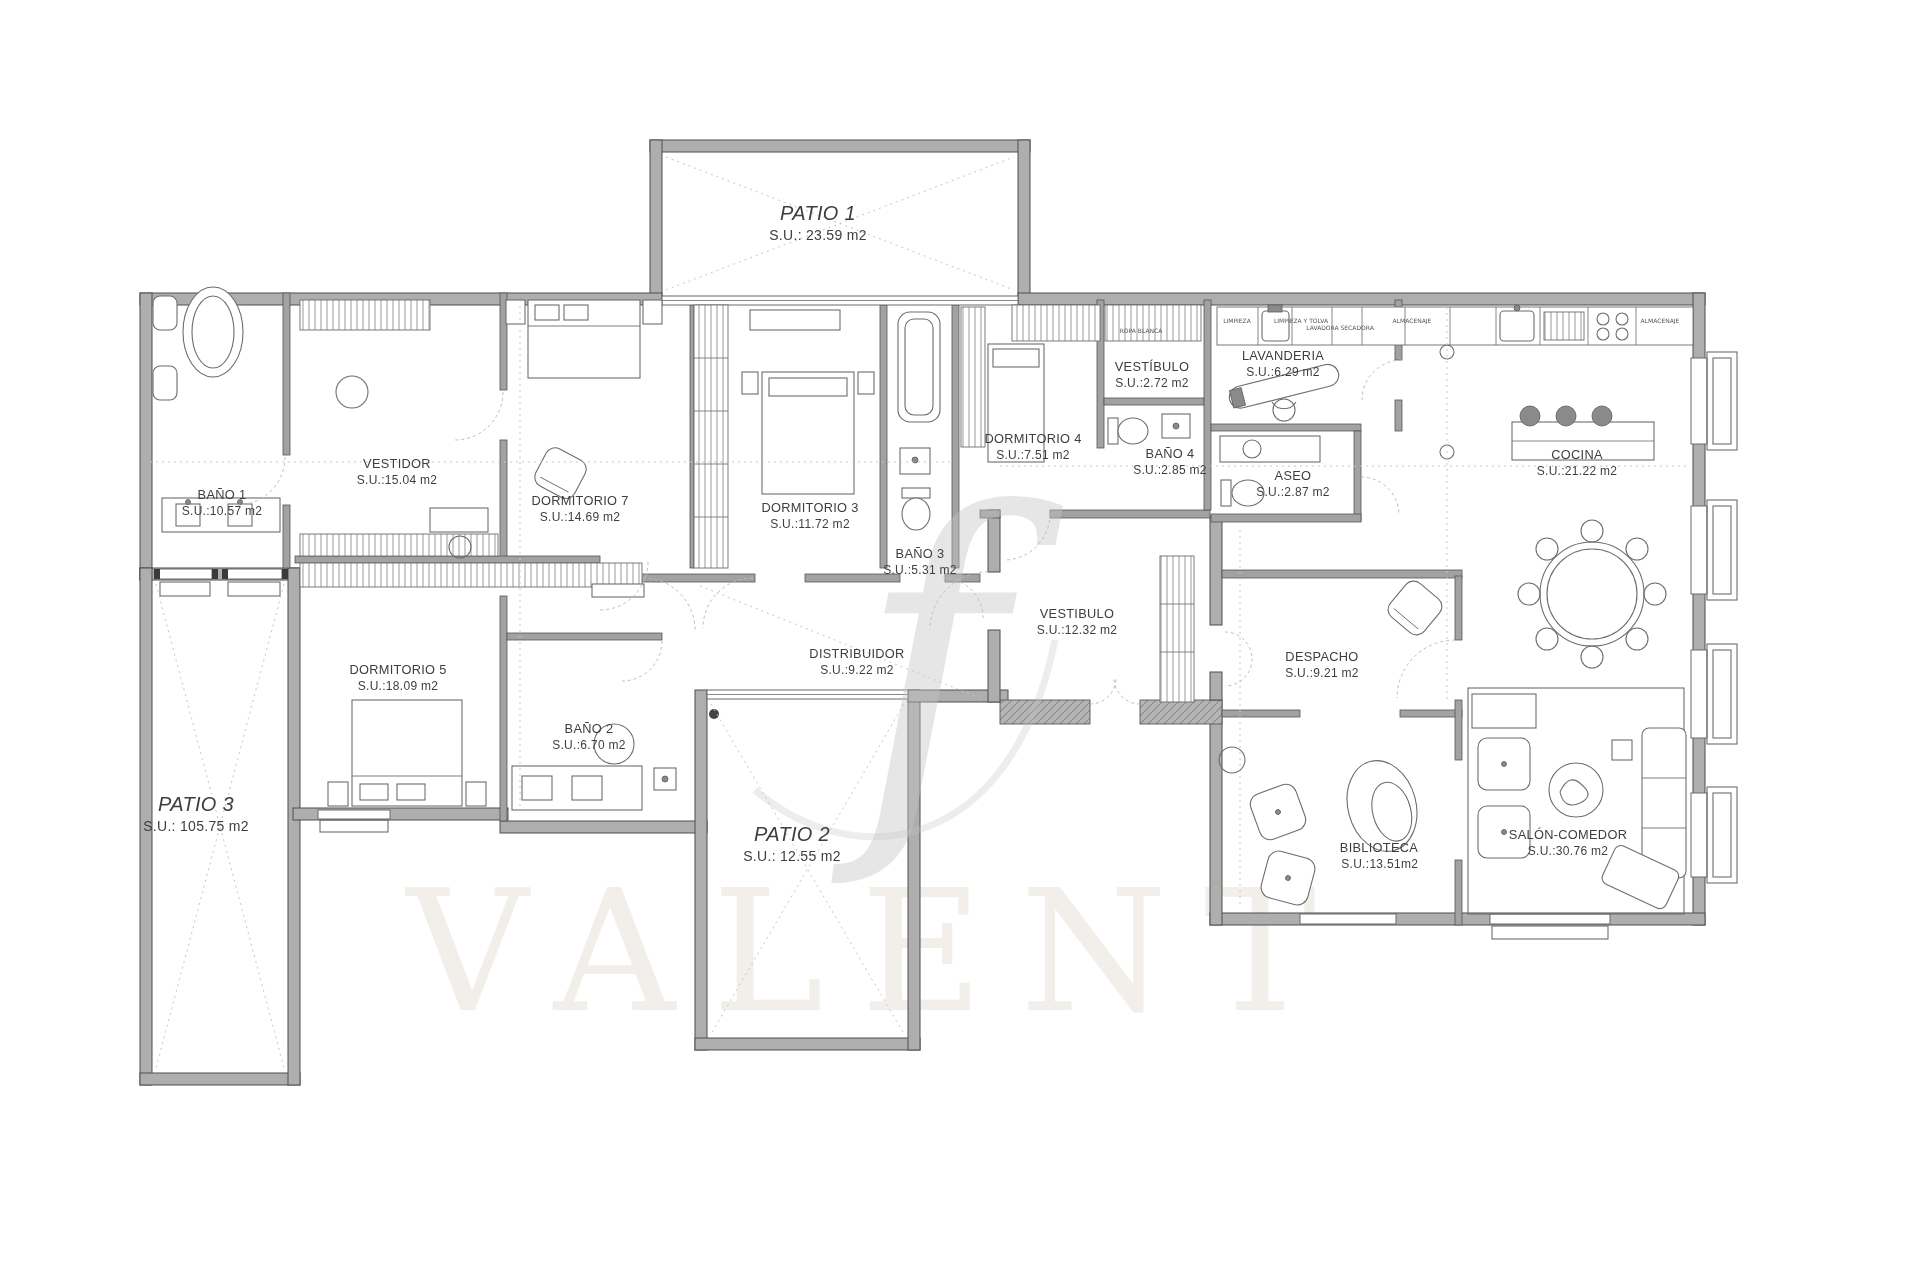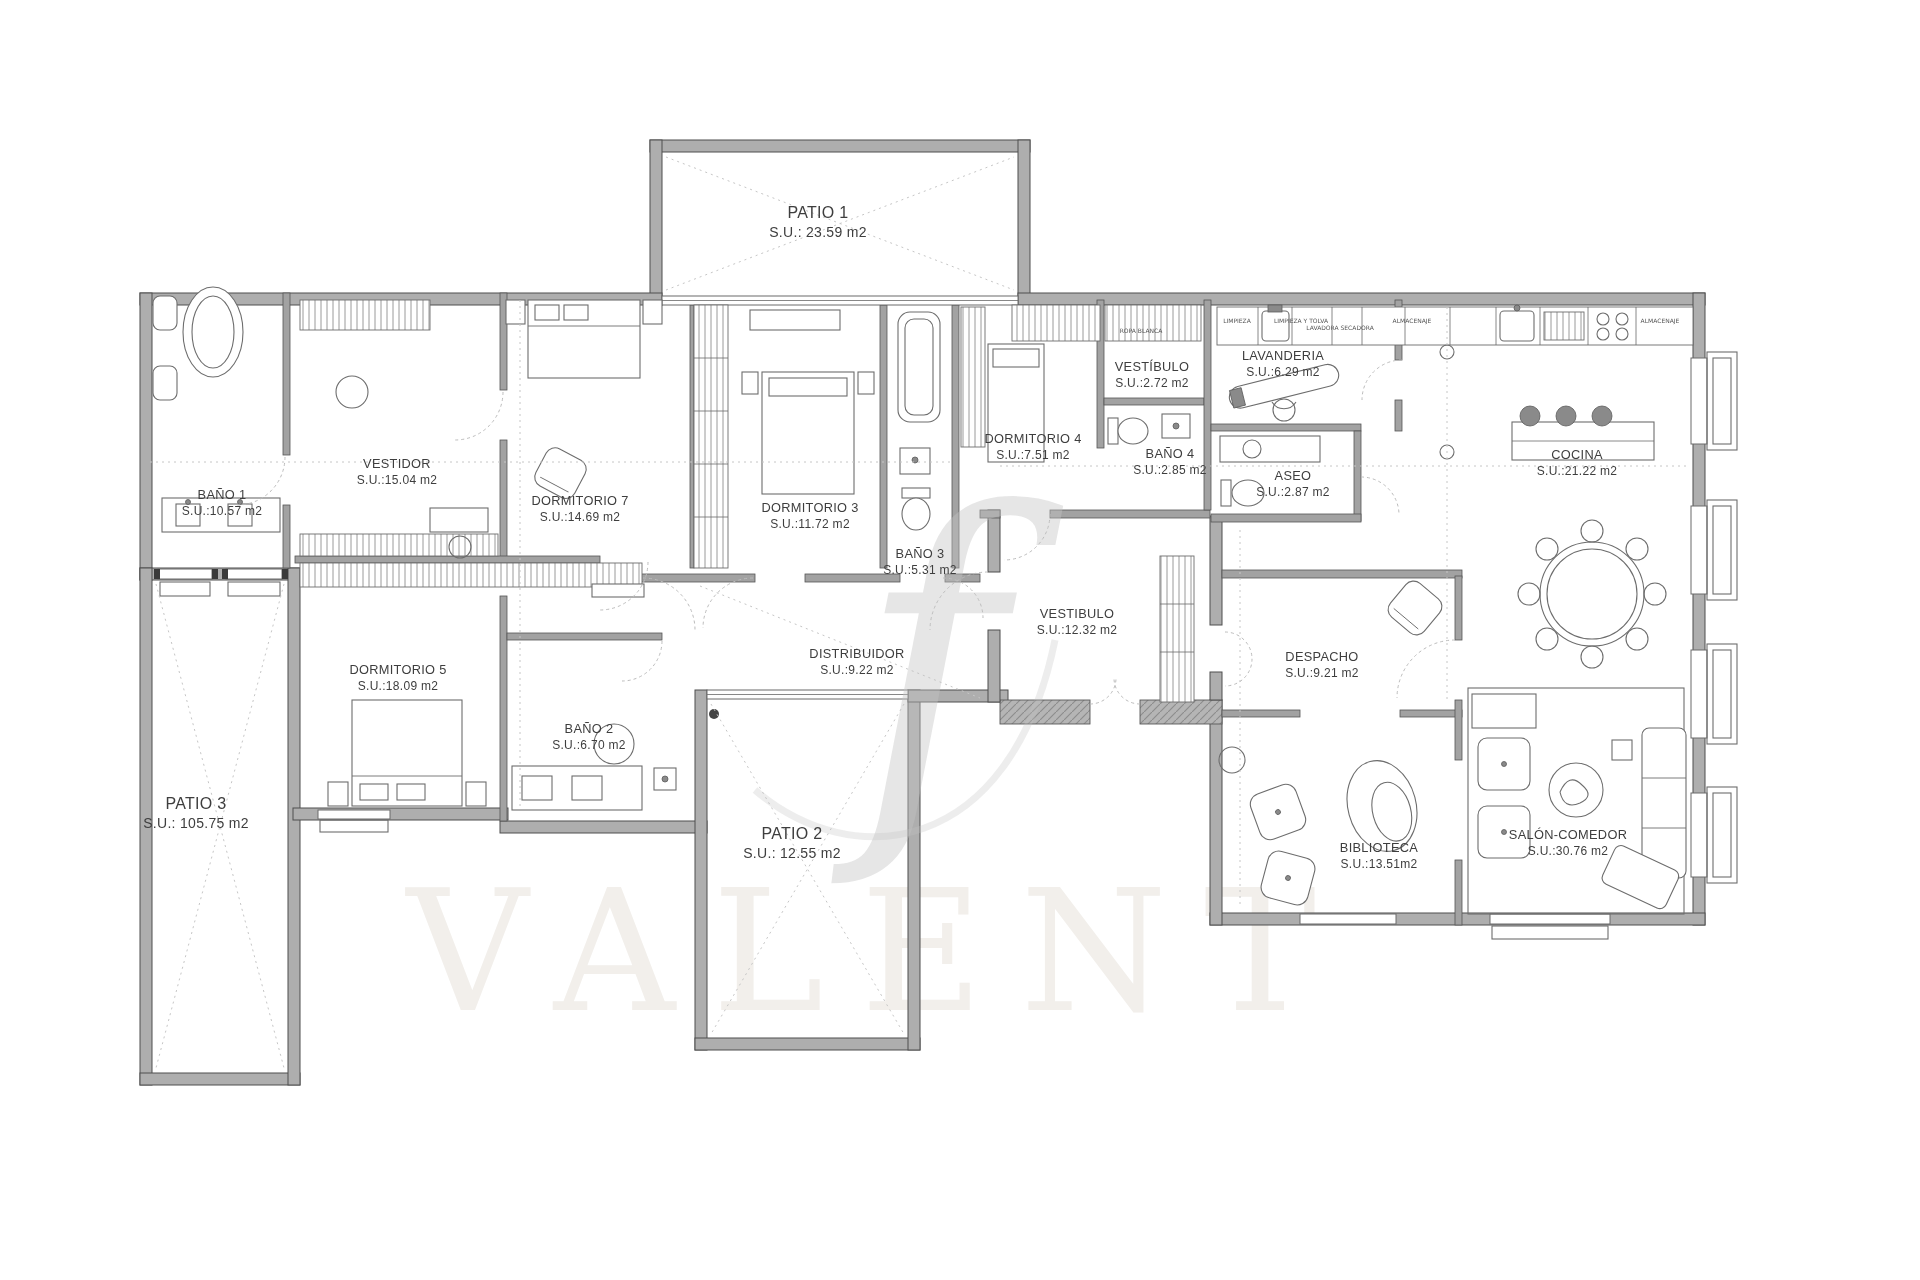--- a/index.html
+++ b/index.html
@@ -4,21 +4,21 @@
 <style>
   html,body{margin:0;padding:0;background:#ffffff;}
   .canvas{position:relative;width:1920px;height:1280px;background:#ffffff;overflow:hidden;
           font-family:"Liberation Sans","DejaVu Sans",sans-serif;}
   .plan-svg{position:absolute;left:0;top:0;}
   .labels{position:absolute;left:0;top:0;width:100%;height:100%;}
   .room-label{position:absolute;transform:translate(-50%,-50%);text-align:center;color:#3e3e3e;
               font-size:12px;line-height:1.32;letter-spacing:.3px;white-space:nowrap;}
   .room-label .nm{font-size:12.8px;}
   .room-label.lg{font-size:14px;}
-  .room-label.lg .nm{font-size:16px;}
+  .room-label.lg .nm{font-size:20px;font-style:italic;}
   
   .wall{fill:#aeaeae;stroke:#4e4e4e;stroke-width:1;}
   .iwall{fill:#a2a2a2;stroke:#565656;stroke-width:.8;}
   .furn{fill:#ffffff;stroke:#6d6d6d;stroke-width:1.1;}
   .furno{fill:none;stroke:#6d6d6d;stroke-width:1.1;}
   .dark{fill:#8a8a8a;stroke:#5c5c5c;stroke-width:.8;}
   .dot{fill:none;stroke:#c6c6c6;stroke-width:1;stroke-dasharray:2 4;}
   .arc{fill:none;stroke:#bcbcbc;stroke-width:1;stroke-dasharray:3 3;}
   .win{fill:#ffffff;stroke:#6a6a6a;stroke-width:1;}
   .hv{fill:url(#hatchV);stroke:#6d6d6d;stroke-width:.9;}
@@ -475,21 +475,21 @@
         <div>S.U.:12.32 m2</div>
       </div>
   <div class="room-label" style="left:857px;top:662px;">
     <div class="nm">DISTRIBUIDOR</div>
         <div>S.U.:9.22 m2</div>
       </div>
   <div class="room-label" style="left:1322px;top:665px;">
     <div class="nm">DESPACHO</div>
         <div>S.U.:9.21 m2</div>
       </div>
-  <div class="room-label" style="left:1379px;top:856px;">
+  <div class="room-label" style="left:1379px;top:856px;text-align:right;">
     <div class="nm">BIBLIOTECA</div>
         <div>S.U.:13.51m2</div>
       </div>
   <div class="room-label" style="left:1568px;top:843px;">
     <div class="nm">SALÓN-COMEDOR</div>
         <div>S.U.:30.76 m2</div>
       </div>
 </div>
 
 </div>

